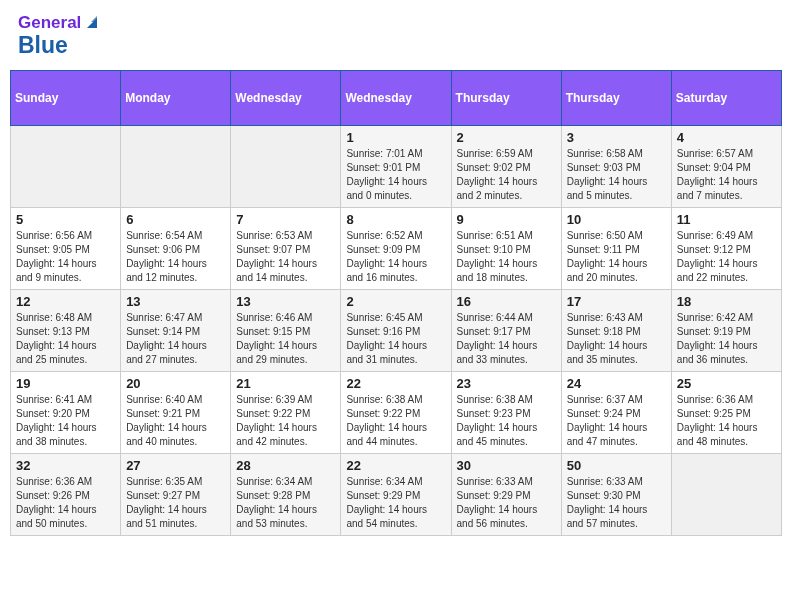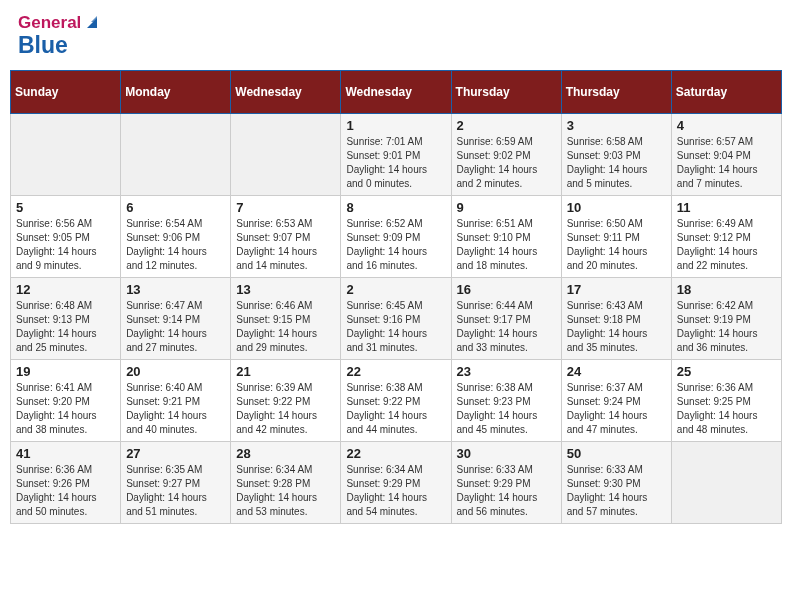--- a/index.html
+++ b/index.html
@@ -33,25 +33,25 @@
     .location-title {
       font-size: 16px;
       color: #444;
     }
     table {
       width: 100%;
       border-collapse: collapse;
       table-layout: fixed;
     }
     thead th {
-      background-color: #7f1d1d;
+      background-color: #8b5cf6;
       color: #fff;
       font-size: 12px;
       font-weight: bold;
-      padding: 14px 4px;
+      padding: 20px 4px;
       text-align: left;
       border: 1px solid #1a5fa8;
     }
     tbody td {
       border: 1px solid #ccc;
       vertical-align: top;
       padding: 4px 5px;
       height: 80px;
       background: #fff;
     }
@@ -77,21 +77,21 @@
       background: #f0f0f0 !important;
     }
   </style>
 </head>
 <body>
 
 <div class="header-area">
   <div class="logo">
     <div style="display:flex;flex-direction:column;line-height:1.1;">
       <div style="display:flex;align-items:center;gap:2px;">
-        <span style="font-size:17px;font-weight:bold;color:#be185d;">General</span>
+        <span style="font-size:17px;font-weight:bold;color:#6d28d9;">General</span>
         <svg width="18" height="18" viewBox="0 0 18 18">
           <polygon points="4,14 14,14 14,4" fill="#1a5fa8"></polygon>
           <polygon points="8,8 14,8 14,2" fill="#1a5fa8" opacity="0.7"></polygon>
         </svg>
       </div>
       <span style="font-size:23px;font-weight:bold;color:#1a5fa8;">Blue</span>
     </div>
   </div>
   <div class="title-area">
     <div class="month-title"></div>
@@ -218,21 +218,21 @@
           <span class="day-num">24</span>
           <div class="day-info">Sunrise: 6:37 AM<br>Sunset: 9:24 PM<br>Daylight: 14 hours<br>and 47 minutes.</div>
         </td>
         <td>
           <span class="day-num">25</span>
           <div class="day-info">Sunrise: 6:36 AM<br>Sunset: 9:25 PM<br>Daylight: 14 hours<br>and 48 minutes.</div>
         </td>
       </tr>
       <tr>
         <td>
-          <span class="day-num">41</span>
+          <span class="day-num">32</span>
           <div class="day-info">Sunrise: 6:36 AM<br>Sunset: 9:26 PM<br>Daylight: 14 hours<br>and 50 minutes.</div>
         </td>
         <td>
           <span class="day-num">27</span>
           <div class="day-info">Sunrise: 6:35 AM<br>Sunset: 9:27 PM<br>Daylight: 14 hours<br>and 51 minutes.</div>
         </td>
         <td>
           <span class="day-num">28</span>
           <div class="day-info">Sunrise: 6:34 AM<br>Sunset: 9:28 PM<br>Daylight: 14 hours<br>and 53 minutes.</div>
         </td>

